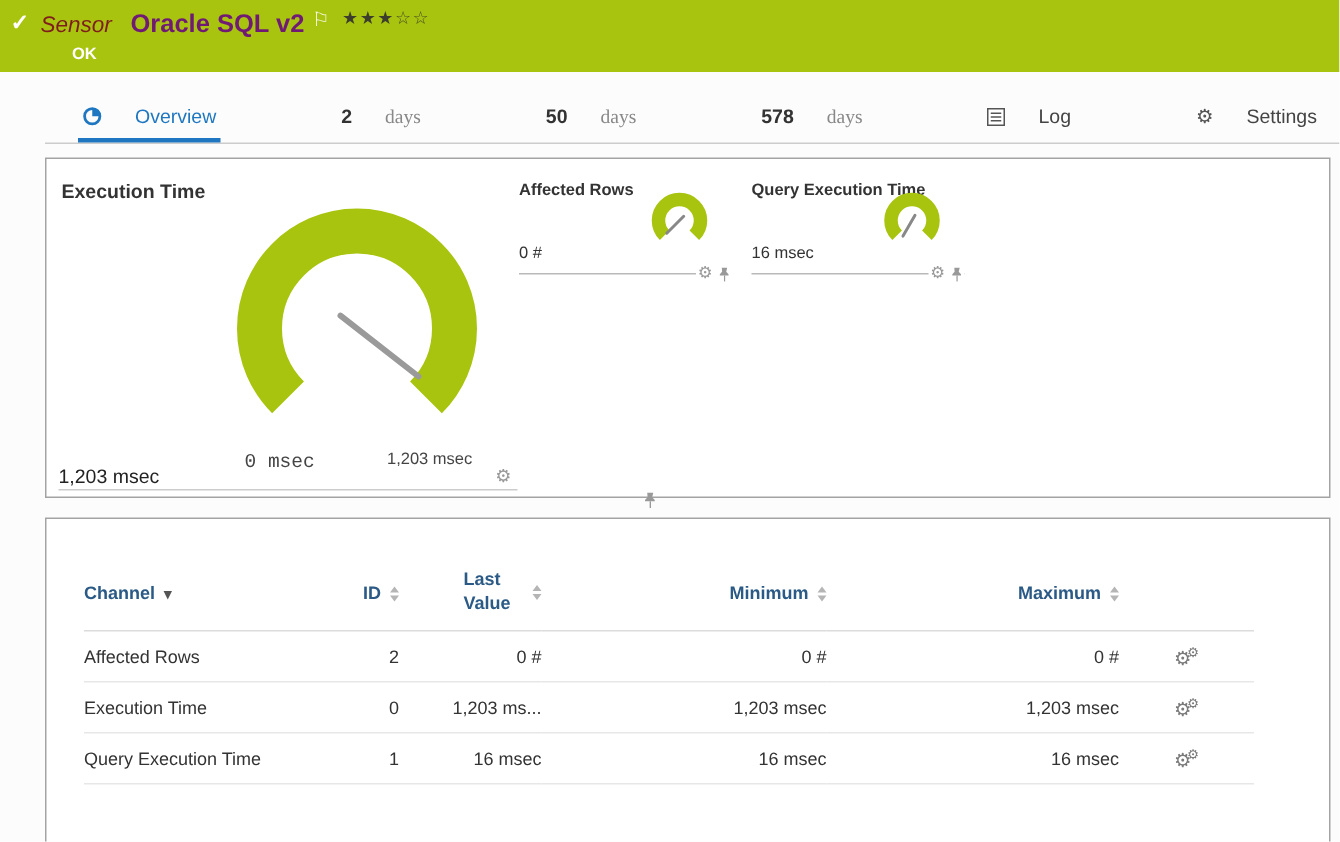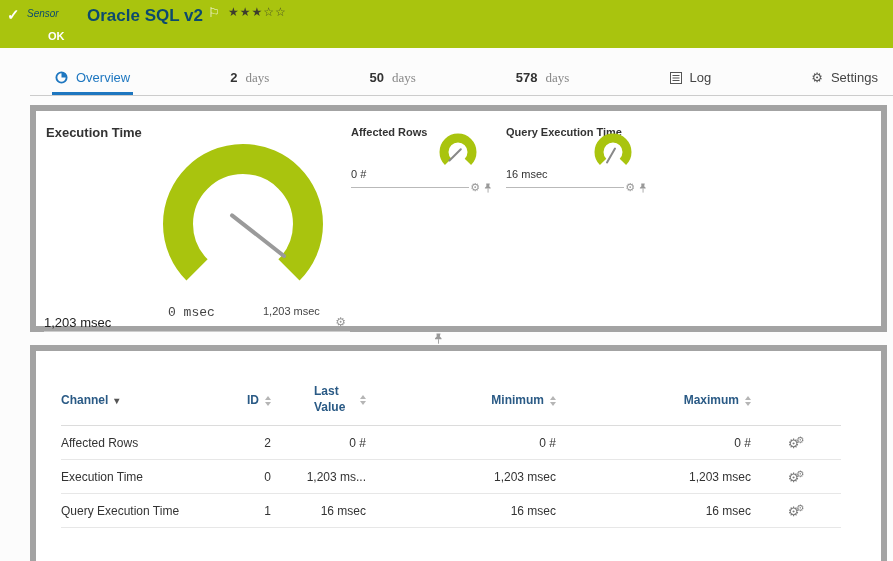--- a/index.html
+++ b/index.html
@@ -2,40 +2,40 @@
 <html><head>
 <meta charset="utf-8">
 <style>
   html,body{margin:0;padding:0;}
   body{font-family:"Liberation Sans",sans-serif;background:#fff;}
   .page{position:relative;width:893px;height:561px;background:#fcfcfc;overflow:hidden;}
 
   
   .hdr{position:absolute;top:0;left:0;width:100%;height:48px;background:#a9c40e;}
   .hdr .check{position:absolute;left:7px;top:6px;color:#fff;font-size:15px;font-weight:bold;}
-  .hdr .type{position:absolute;left:27px;top:8px;color:#0c4a6e;font-style:italic;font-size:10px;}
-  .hdr .name{position:absolute;left:87px;top:6px;color:#0c4a6e;font-weight:bold;font-size:17px;}
+  .hdr .type{position:absolute;left:27px;top:8px;color:#7f1d1d;font-style:italic;font-size:15px;}
+  .hdr .name{position:absolute;left:87px;top:6px;color:#701a75;font-weight:bold;font-size:17px;}
   .hdr .flag{position:absolute;left:208px;top:5px;color:rgba(255,255,255,.9);font-size:13px;cursor:pointer;}
   .hdr .stars{position:absolute;left:228px;top:5px;font-size:12px;letter-spacing:1px;cursor:pointer;}
   .hdr .stars .sf{color:#3d3d2d;} .hdr .stars .se{color:#4a5226;}
   .hdr .status{position:absolute;left:48px;top:30px;color:#fff;font-size:11px;font-weight:bold;}
 
   
   .tabbar{position:absolute;top:63px;left:30px;right:0;height:33px;border-bottom:1px solid #ccc;
           display:flex;justify-content:space-between;align-items:stretch;padding:0 12px 0 22px;box-sizing:border-box;}
-  .tab{display:flex;align-items:center;gap:8px;font-size:13px;color:#444;cursor:pointer;
+  .tab{display:flex;align-items:center;gap:22px;font-size:13px;color:#444;cursor:pointer;
        border-bottom:3px solid transparent;box-sizing:border-box;padding:0 3px;white-space:nowrap;}
   .tab.active{color:#1e77c0;border-bottom-color:#1e77c0;}
   .tab .num{font-weight:bold;color:#333;}
   .tab .unit{color:#888;font-family:Liberation Serif, serif;}
   .tab svg{display:block;}
   .tab .gear-glyph{font-size:13px;color:#555;}
 
   
-  .panel{position:absolute;left:30px;right:6px;background:#fff;border:6px solid #a3a3a3;box-sizing:border-box;}
+  .panel{position:absolute;left:30px;right:6px;background:#fff;border:1px solid #a3a3a3;box-sizing:border-box;}
   .panel1{top:105px;height:227px;}
   .panel2{top:345px;height:268px;}
 
   
   .gauge-big{position:absolute;left:8px;top:6px;width:306px;height:214px;border-bottom:1px solid #ccc;}
   .gauge-big .title{position:absolute;left:2px;top:8px;font-size:13px;font-weight:bold;color:#333;}
   .gauge-big svg{position:absolute;left:99px;top:17px;}
   .gauge-big .minl{position:absolute;left:124px;top:188px;font-size:13px;color:#444;font-family:Liberation Mono, monospace;}
   .gauge-big .maxl{position:absolute;left:219px;top:188px;font-size:11px;color:#444;}
   .gauge-big .value{position:absolute;left:0;top:198px;font-size:13px;color:#222;}

